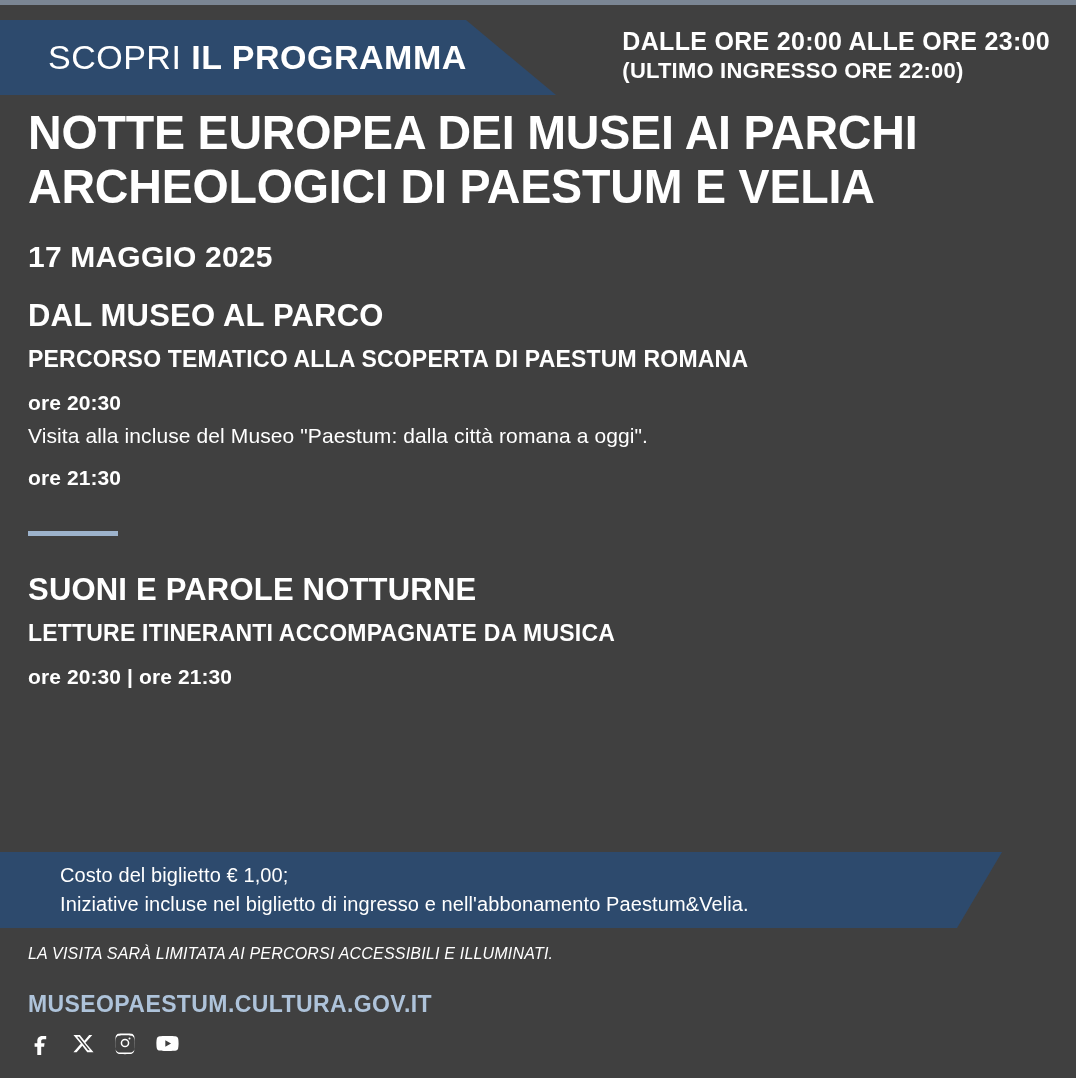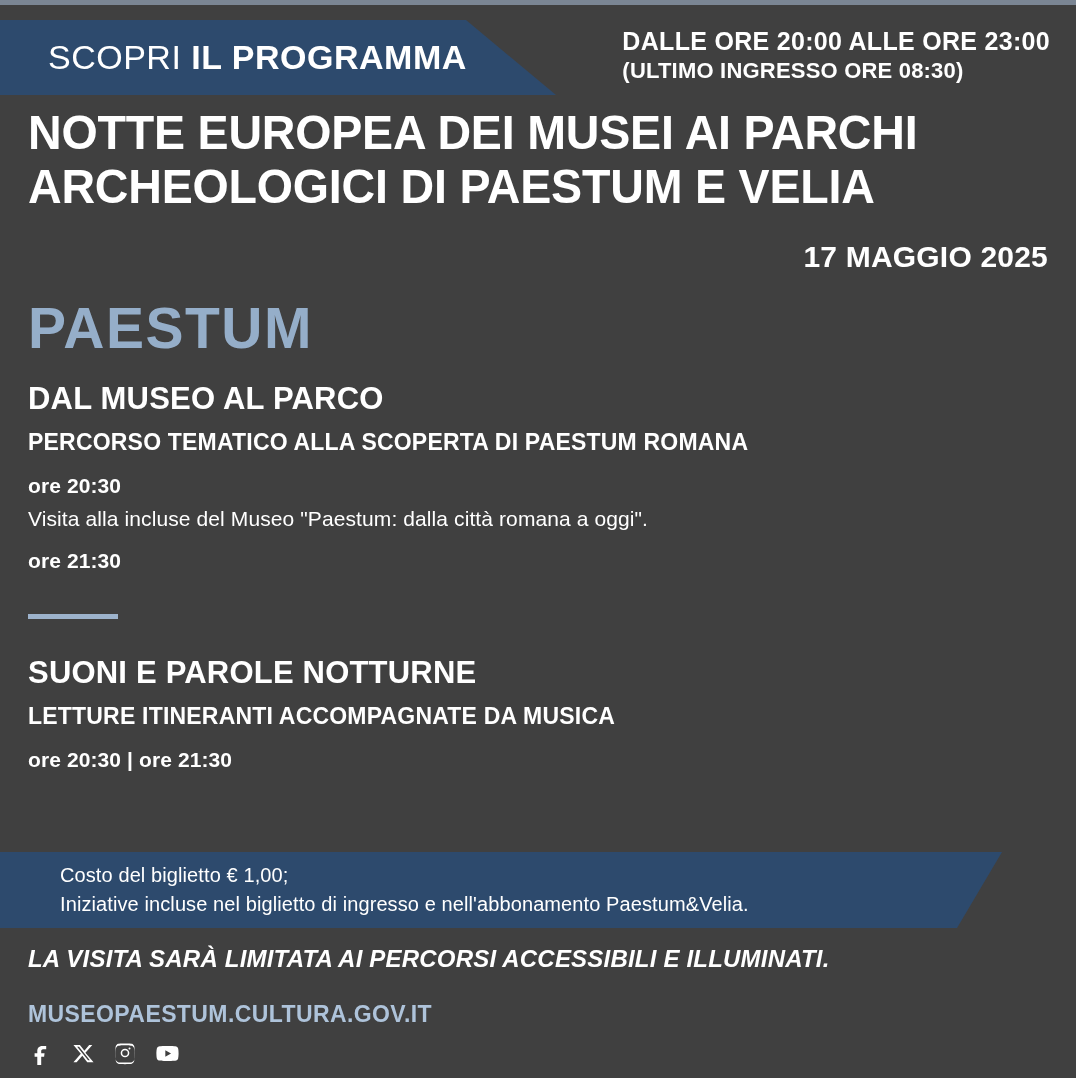--- a/index.html
+++ b/index.html
@@ -98,21 +98,20 @@
     margin: 0;
     text-transform: uppercase;
     transform: scaleX(0.95);
     transform-origin: left center;
   }
   .event-date {
     margin-top: 26px;
     font-size: 30px;
     font-weight: 700;
     letter-spacing: 0.2px;
-    text-align: right;
   }
 
   .site-name {
     font-size: 57px;
     font-weight: 700;
     color: #95aec9;
     letter-spacing: 1.5px;
     line-height: 1;
     margin-top: 26px;
   }
@@ -185,22 +184,22 @@
   .footer {
     position: absolute;
     left: 0;
     top: 945px;
     width: 1076px;
     padding: 0 28px;
     box-sizing: border-box;
     color: #ffffff;
   }
   .accessibility-note {
-    font-size: 24px;
-    font-weight: 700;
+    font-size: 16px;
+    font-weight: 400;
     font-style: italic;
     letter-spacing: 0.2px;
   }
   .website-url {
     margin-top: 28px;
     font-size: 23px;
     font-weight: 700;
     color: #aec3da;
     letter-spacing: 0.4px;
   }
@@ -232,32 +231,31 @@
   <div class="header-row">
 
     <div class="program-banner">
       <div class="program-banner-text">
         <span class="thin">SCOPRI </span><span class="bold">IL PROGRAMMA</span>
       </div>
     </div>
 
     <div class="hours-block">
       <div class="hours-main">DALLE ORE 20:00 ALLE ORE 23:00</div>
-      <div class="hours-sub">(ULTIMO INGRESSO ORE 08:30)</div>
+      <div class="hours-sub">(ULTIMO INGRESSO ORE 22:00)</div>
     </div>
 
   </div>
 
   <div class="content">
 
     <div class="main-title">NOTTE EUROPEA DEI MUSEI AI PARCHI ARCHEOLOGICI DI PAESTUM E VELIA</div>
     <div class="event-date">17 MAGGIO 2025</div>
 
     <div>
-      <div class="site-name">PAESTUM</div>
       <div class="section-heading">DAL MUSEO AL PARCO</div>
       <div class="section-sub">PERCORSO TEMATICO ALLA SCOPERTA DI PAESTUM ROMANA</div>
       <div class="time-line">ore 20:30</div>
       <div class="desc-line">Visita alla incluse del Museo "Paestum: dalla città romana a oggi".</div>
       <div class="time-line">ore 21:30</div>
     </div>
 
     <div class="divider"></div>
 
     <div class="velia-block">

